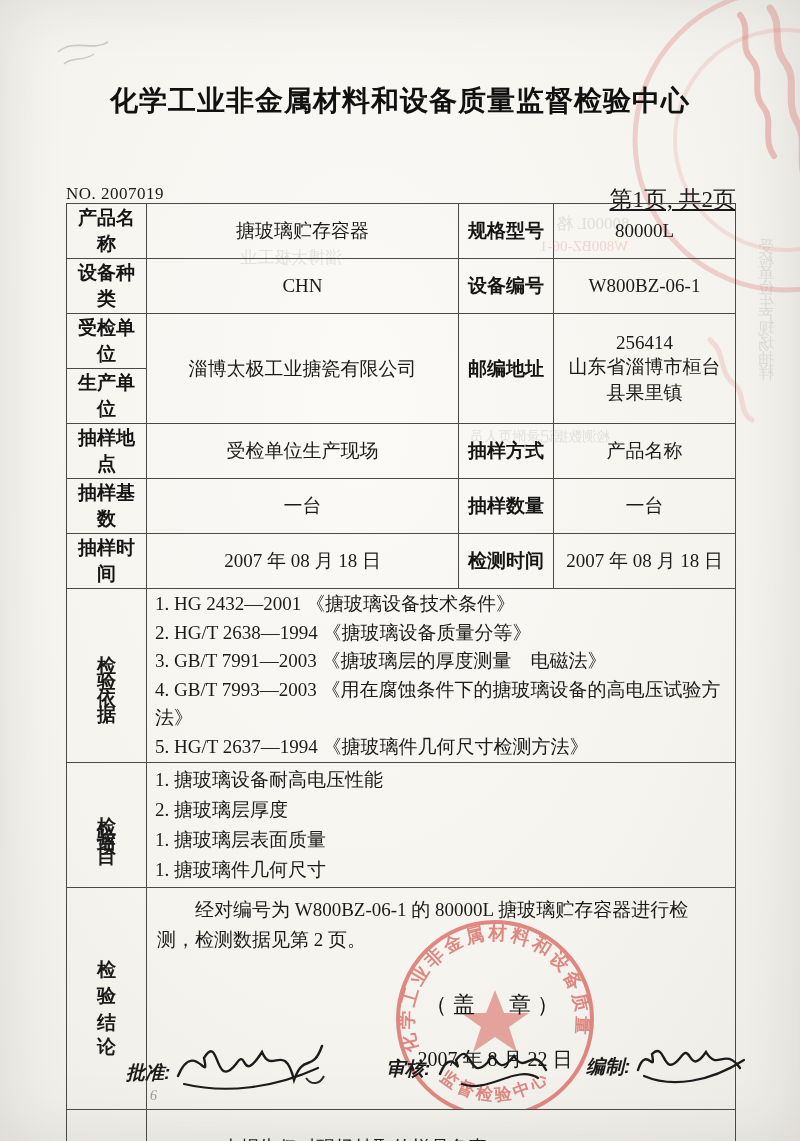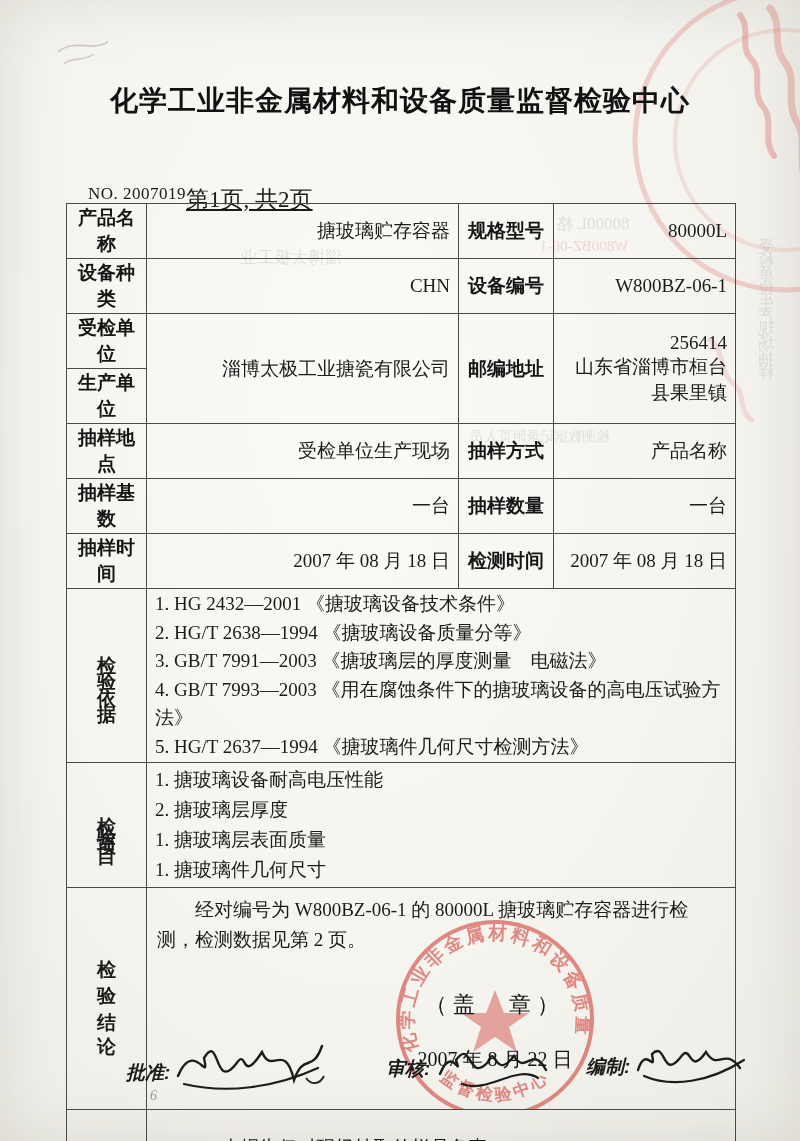--- a/index.html
+++ b/index.html
@@ -10,31 +10,31 @@
           radial-gradient(ellipse at 45% 35%, #fbfaf7 0%, #f5f4ef 55%, #ecebe5 100%);
         box-shadow:inset 0 0 60px rgba(160,155,145,.25);}
   
   .org-name{position:absolute;top:82px;left:0;width:100%;text-align:center;
             font-size:28px;font-weight:700;letter-spacing:1px;
             font-family:"Liberation Sans", sans-serif;color:#111;}
   .report-title{position:absolute;top:128px;left:0;width:100%;text-align:center;
             font-size:46px;font-weight:700;letter-spacing:1.85em;text-indent:1.85em;
             font-family:"Liberation Sans", sans-serif;color:#0d0d0d;}
   .meta-row{position:absolute;top:184px;left:66px;width:670px;display:flex;
-            font-size:17px;margin-left:22px;}
+            justify-content:space-between;font-size:17px;}
   .report-no{font-family:"Liberation Serif", serif;letter-spacing:.5px;}
   .page-indicator{font-size:23px;text-decoration:underline;}
   
   table.report{position:absolute;left:66px;top:203px;width:669px;
           border-collapse:collapse;table-layout:fixed;}
   table.report td{border:1.6px solid #4a4a48;padding:1px 8px;font-size:19px;
           vertical-align:middle;overflow:hidden;}
   td.lbl{text-align:center;font-family:"Liberation Sans", sans-serif;
          font-weight:600;font-size:18.5px;padding:1px 2px;color:#151515;}
-  td.val{text-align:right;padding-left:11px;}
+  td.val{text-align:center;padding-left:11px;}
   td.vlabel{text-align:center;}
   .vtext{display:inline-block;writing-mode:vertical-rl;text-orientation:upright;
          font-family:"Liberation Sans", sans-serif;font-weight:600;font-size:19px;}
   .ls-basis{letter-spacing:.85em;}
   .ls-items{letter-spacing:.55em;}
   .ls-concl{letter-spacing:1.35em;}
   .ls-note{letter-spacing:.8em;}
   .list-block{padding:6px 4px 2px 8px;line-height:28.5px;font-size:19px;}
   .items-block{line-height:30px;padding-left:14px;}
   .concl-cell{position:relative;vertical-align:top !important;}

